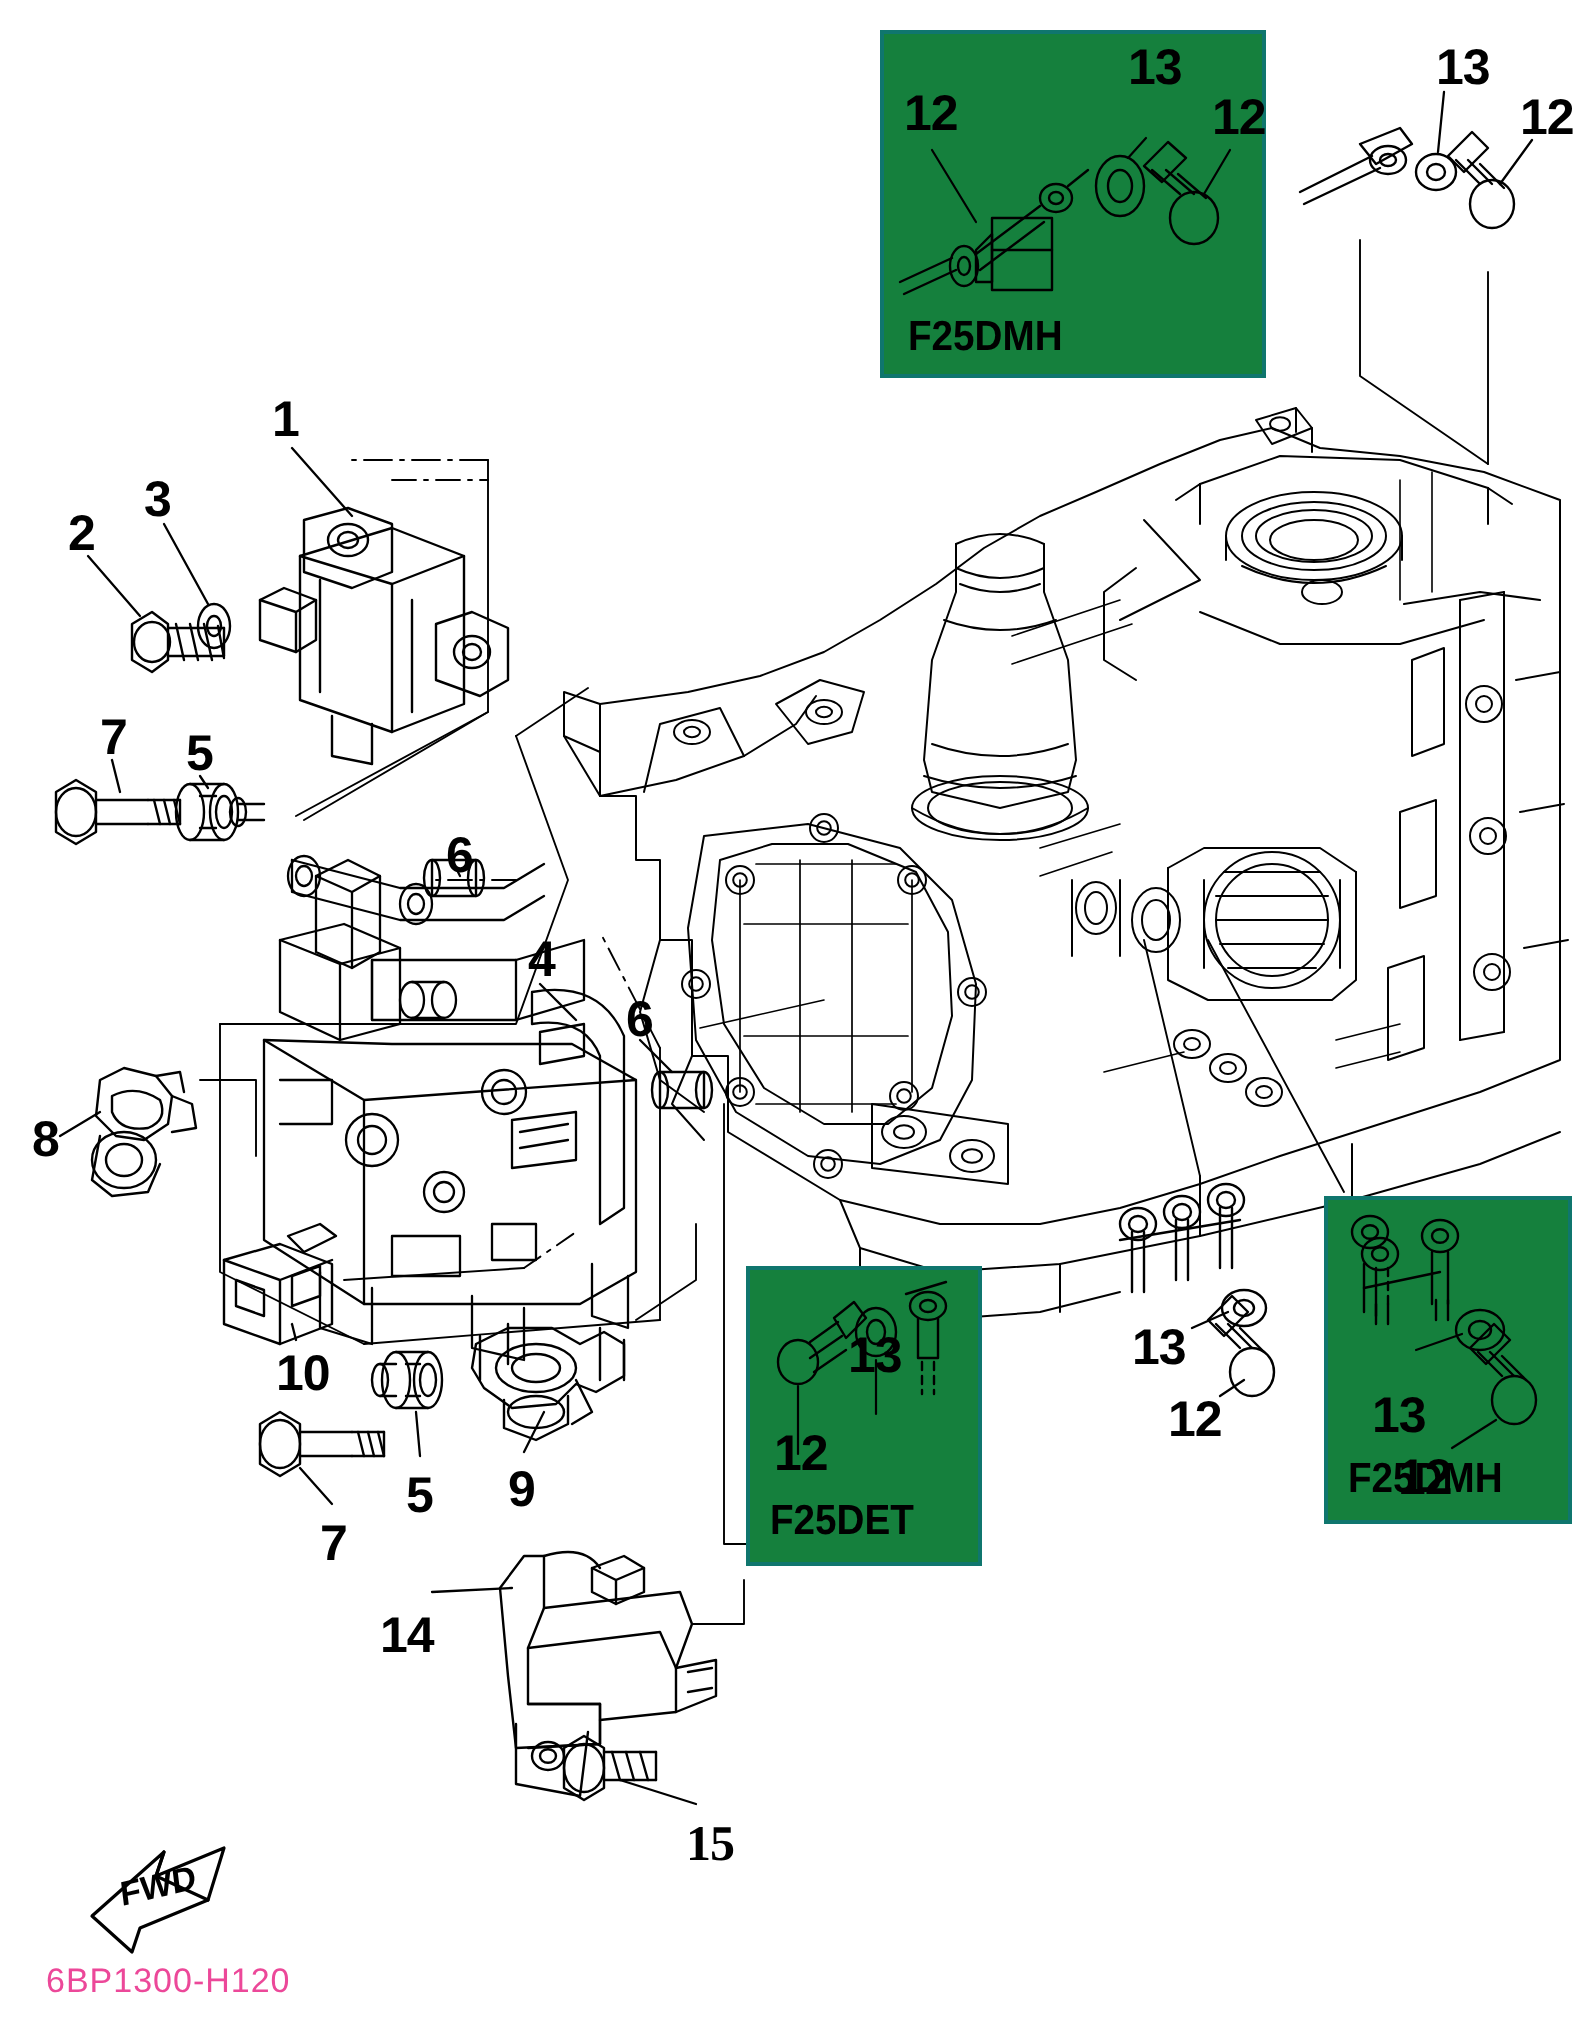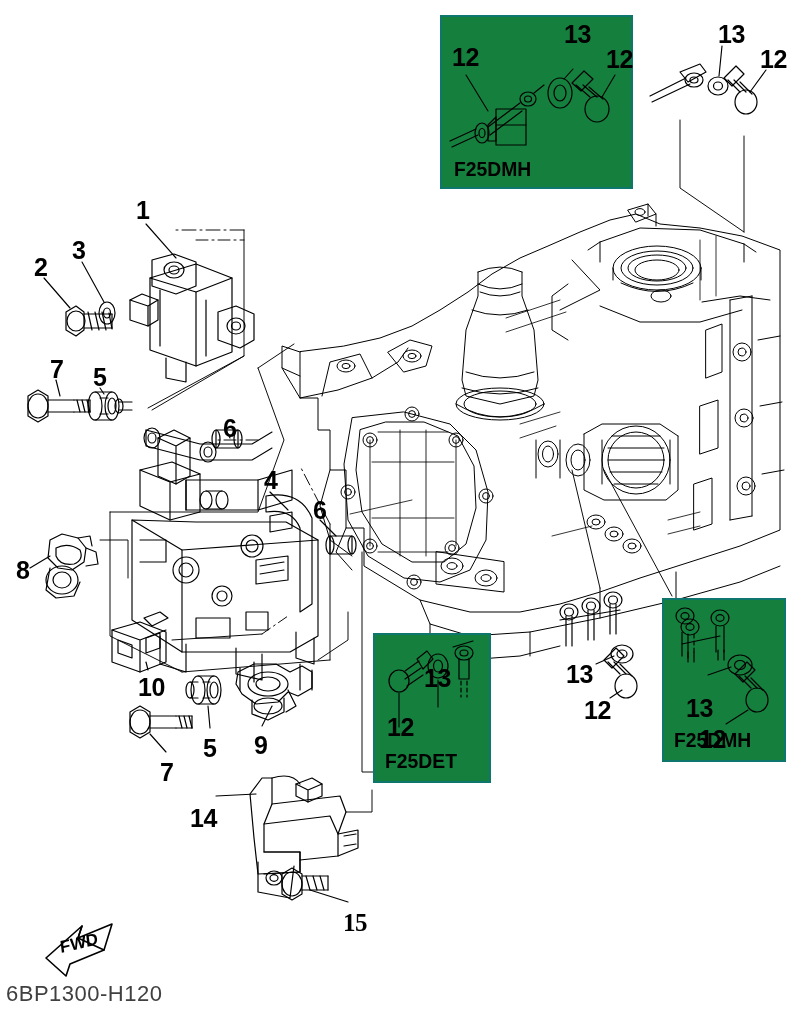--- a/index.html
+++ b/index.html
@@ -37,25 +37,25 @@
     font-weight:bold;
     font-size:21px;
     letter-spacing:0px;
     color:#000;
     white-space:nowrap;
     transform:scaleX(0.92);
     transform-origin:left center;
   }
   #partnum{
     position:absolute;
-    left:6px;top:981px;
+    left:23px;top:981px;
     font-family:"Liberation Sans", sans-serif;
-    font-size:22px;
+    font-size:17px;
     letter-spacing:0.5px;
-    color:#404040;
+    color:#ec4899;
     white-space:nowrap;
   }
   #fwd-label{
     position:absolute;
     left:59px;top:938px;
     font-family:"Liberation Sans", sans-serif;
     font-weight:bold;
     font-size:17px;
     color:#000;
     transform:rotate(-13deg) skewX(-6deg);

